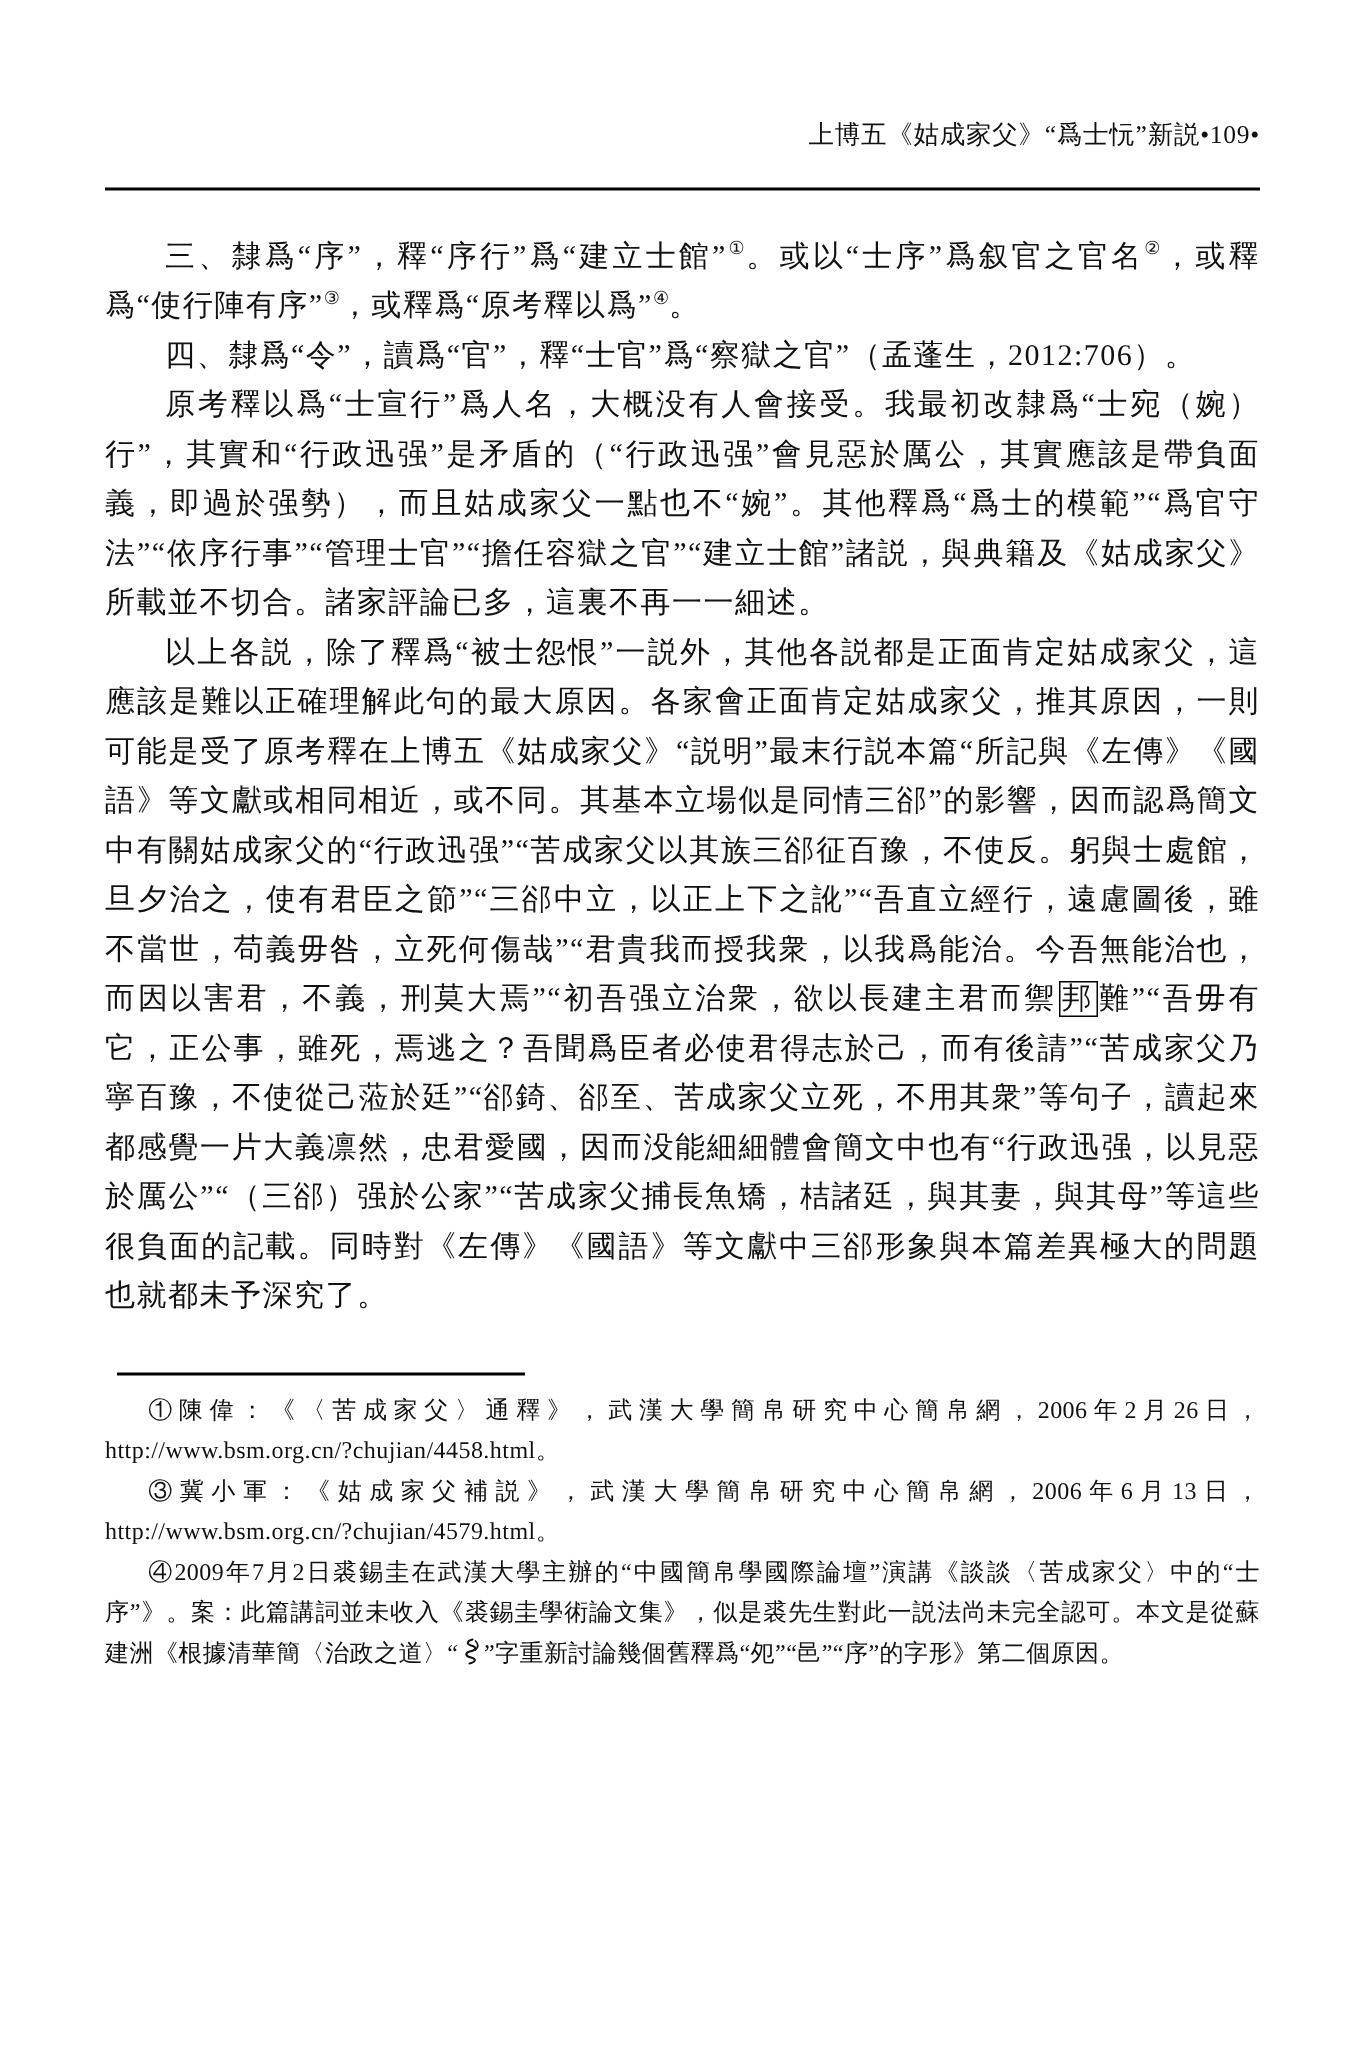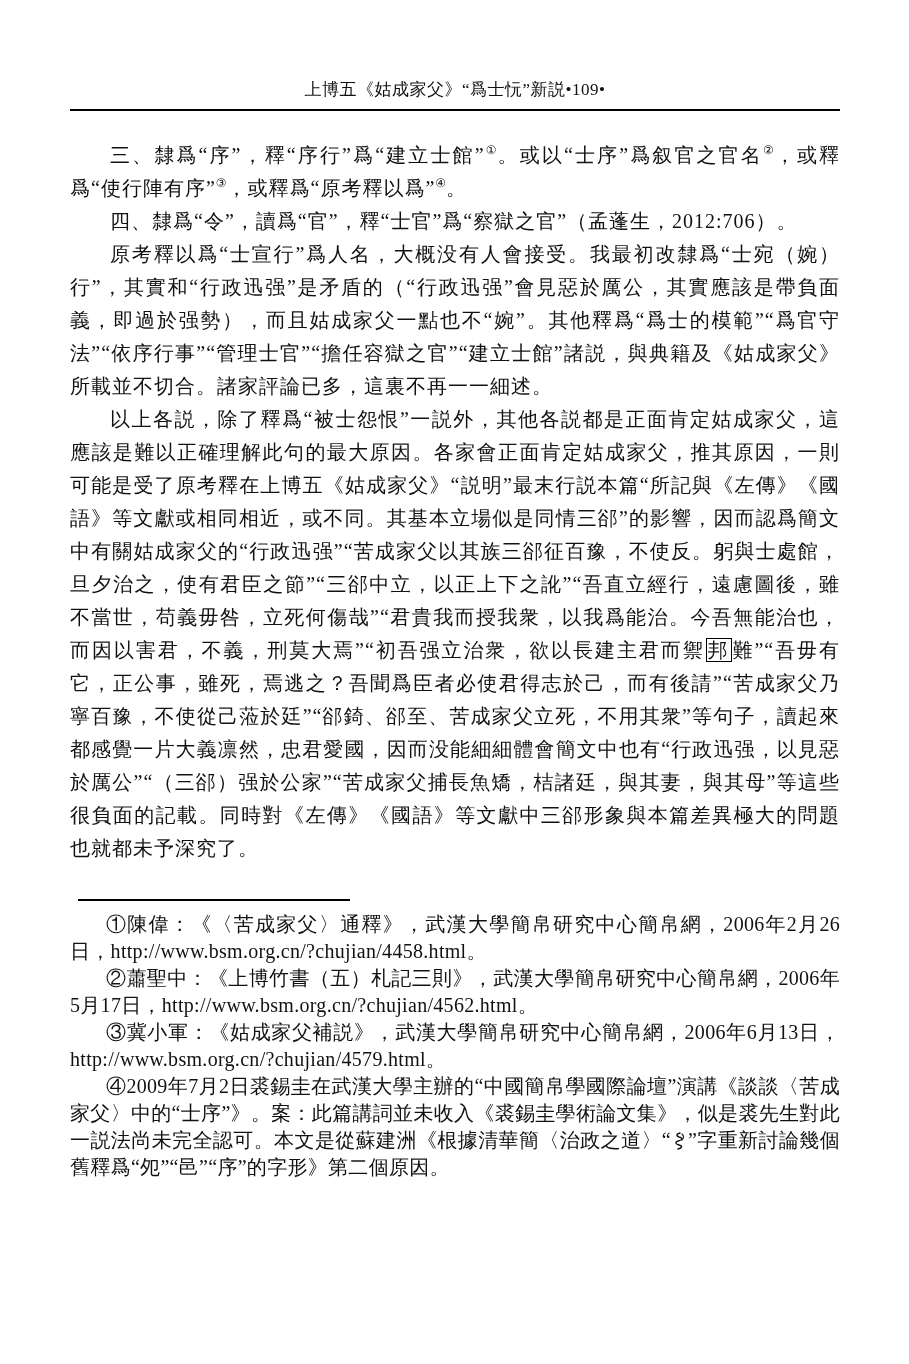--- a/index.html
+++ b/index.html
@@ -15,24 +15,24 @@
     color: #111111;
     overflow: hidden;
   }
   .page {
     box-sizing: border-box;
     width: 909px;
     height: 1364px;
     padding: 78px 69px 0 70px;
   }
   .running-head {
-    text-align: center;
+    text-align: right;
     font-size: 17px;
     letter-spacing: 0.5px;
-    padding-bottom: 8px;
+    padding-bottom: 24px;
     border-bottom: 2px solid #000000;
   }
   .body-text {
     margin-top: 28px;
     font-size: 20px;
     line-height: 33px;
     letter-spacing: 1px;
     text-align: justify;
   }
   .body-text p {
@@ -56,21 +56,21 @@
     margin: 0 2px;
   }
   .glyph svg { display: block; }
   .fn-rule {
     width: 272px;
     border: 0;
     border-top: 2.5px solid #000000;
     margin: 34px 0 10px 8px;
   }
   .footnotes {
-    font-size: 20px;
+    font-size: 16px;
     line-height: 27px;
     letter-spacing: 0.3px;
     text-align: justify;
   }
   .footnotes p {
     margin: 0;
     text-indent: 1.8em;
   }
   .footnotes .glyph { vertical-align: -3px; }
 </style>
@@ -89,21 +89,20 @@
     <p>原考釋以爲“士宣行”爲人名，大概没有人會接受。我最初改隸爲“士宛（婉）行”，其實和“行政迅强”是矛盾的（“行政迅强”會見惡於厲公，其實應該是帶負面義，即過於强勢），而且姑成家父一點也不“婉”。其他釋爲“爲士的模範”“爲官守法”“依序行事”“管理士官”“擔任容獄之官”“建立士館”諸説，與典籍及《姑成家父》所載並不切合。諸家評論已多，這裏不再一一細述。</p>
 
     <p><span>以上各説，除了釋爲“被士怨恨”一説外，其他各説都是正面肯定姑成家父，這應該是難以正確理解此句的最大原因。各家會正面肯定姑成家父，推其原因，一則可能是受了原考釋在上博五《姑成家父》“説明”最末行説本篇“所記與《左傳》《國語》等文獻或相同相近，或不同。其基本立場似是同情三郤”的影響，因而認爲簡文中有關姑成家父的“行政迅强”“苦成家父以其族三郤征百豫，不使反。躬與士處館，旦夕治之，使有君臣之節”“三郤中立，以正上下之訛”“吾直立經行，遠慮圖後，雖不當世，苟義毋咎，立死何傷哉”“君貴我而授我衆，以我爲能治。今吾無能治也，而因以害君，不義，刑莫大焉”“初吾强立治衆，欲以長建主君而禦</span><span class="boxed">邦</span><span>難”“吾毋有它，正公事，雖死，焉逃之？吾聞爲臣者必使君得志於己，而有後請”“苦成家父乃寧百豫，不使從己蒞於廷”“郤錡、郤至、苦成家父立死，不用其衆”等句子，讀起來都感覺一片大義凛然，忠君愛國，因而没能細細體會簡文中也有“行政迅强，以見惡於厲公”“（三郤）强於公家”“苦成家父捕長魚矯，桔諸廷，與其妻，與其母”等這些很負面的記載。同時對《左傳》《國語》等文獻中三郤形象與本篇差異極大的問題也就都未予深究了。</span></p>
 
   </div>
 
   <hr class="fn-rule">
 
   <div class="footnotes">
     <p>①陳偉：《〈苦成家父〉通釋》，武漢大學簡帛研究中心簡帛網，2006年2月26日，http://www.bsm.org.cn/?chujian/4458.html。</p>
-    <p>②蕭聖中：《上博竹書（五）札記三則》，武漢大學簡帛研究中心簡帛網，2006年5月17日，http://www.bsm.org.cn/?chujian/4562.html。</p>
     <p>③冀小軍：《姑成家父補説》，武漢大學簡帛研究中心簡帛網，2006年6月13日，http://www.bsm.org.cn/?chujian/4579.html。</p>
     <p><span>④2009年7月2日裘錫圭在武漢大學主辦的“中國簡帛學國際論壇”演講《談談〈苦成家父〉中的“士序”》。案：此篇講詞並未收入《裘錫圭學術論文集》，似是裘先生對此一説法尚未完全認可。本文是從蘇建洲《根據清華簡〈治政之道〉“</span><span class="glyph"><svg width="13" height="18" viewBox="0 0 13 18">
             <path d="M7 1 C3 2 3 4 6 5 C10 6 10 8 5 9 C2 10 2 12 6 13 C10 14 9 16 5 17" fill="none" stroke="#111" stroke-width="1.4" stroke-linecap="round"></path>
             <path d="M9 2 C11 4 11 6 9 8" fill="none" stroke="#111" stroke-width="1.1" stroke-linecap="round"></path>
           </svg></span><span>”字重新討論幾個舊釋爲“夗”“邑”“序”的字形》第二個原因。</span></p>
   </div>
 
 </div>
 
 </body></html>

